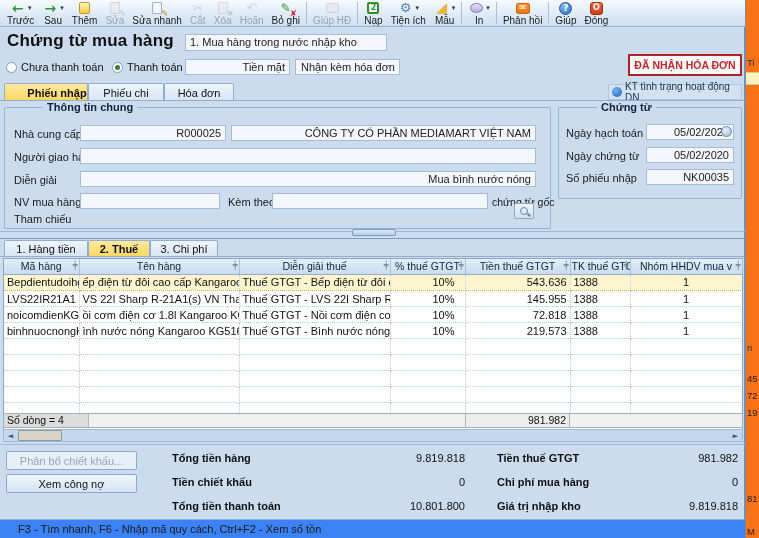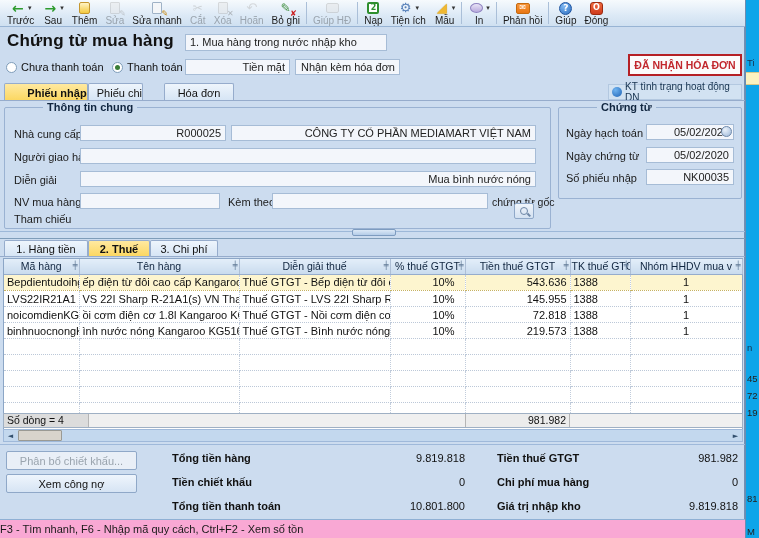--- a/index.html
+++ b/index.html
@@ -111,25 +111,25 @@
   .sthumb{position:absolute;left:14px;top:0;width:44px;height:11px;background:#d8d4cc;border:1px solid #9a9a94;border-radius:1px;}
 
   
   .hline{position:absolute;left:0;top:444px;width:745px;height:1px;background:#9fb9da;}
   .bbtn{position:absolute;left:6px;width:131px;height:19px;background:linear-gradient(#eff5fc,#d6e4f4);
       border:1px solid #8fa8c8;border-radius:2px;display:flex;align-items:center;justify-content:center;font-size:11px;}
   .bbtn.dis{color:#9aa4ae;background:#e9eff7;}
   .slabel{position:absolute;font-weight:bold;white-space:nowrap;}
   .svalue{position:absolute;text-align:right;white-space:nowrap;}
 
-  .statusbar{position:absolute;left:0;top:519px;width:745px;height:19px;background:#f9a8d4;border-top:1px solid #8fb0d4;
-      display:flex;align-items:center;padding-left:0;font-size:11px;color:#1a1a1a;}
-
-  
-  .sliver{position:absolute;left:745px;top:0;width:14px;height:538px;background:#0ea5e9;border-left:1px solid #6c8cb0;}
+  .statusbar{position:absolute;left:0;top:519px;width:745px;height:19px;background:#3b82f6;border-top:1px solid #8fb0d4;
+      display:flex;align-items:center;padding-left:18px;font-size:11px;color:#1a1a1a;}
+
+  
+  .sliver{position:absolute;left:745px;top:0;width:14px;height:538px;background:#f97316;border-left:1px solid #6c8cb0;}
   .frag{position:absolute;left:1px;font-size:9.5px;color:#222;white-space:nowrap;}
   .frag.hd{color:#16324f;}
   .ycell{position:absolute;left:0;top:72px;width:14px;height:13px;background:#fcf2c0;border-top:1px solid #d9c98a;border-bottom:1px solid #d9c98a;}
 </style>
 </head>
 <body>
 
 <div class="screen">
   <div class="app">
 
@@ -282,21 +282,21 @@
       <span>Thanh toán ngay</span>
     </div>
     <input class="txt" style="left: 185px; top: 59px; width: 105px;" value="Tiền mặt">
     <input class="txt" style="left: 295px; top: 59px; width: 105px;" value="Nhận kèm hóa đơn">
     <div class="btn-received">ĐÃ NHẬN HÓA ĐƠN</div>
 
     <div class="tabs">
       <div class="tab active" style="left:4px;width:84px;padding-left:22px;">
           <span>Phiếu nhập</span>
         </div>
-      <div class="tab" style="left:88px;width:55px;justify-content:flex-end;">
+      <div class="tab" style="left:88px;width:76px;">
           <span>Phiếu chi</span>
         </div>
       <div class="tab" style="left:164px;width:70px;">
           <span>Hóa đơn</span>
         </div>
     </div>
     <div class="kt-link">
       <span class="kt-ico"></span>
       <span>KT tình trạng hoạt động DN</span>
     </div>

